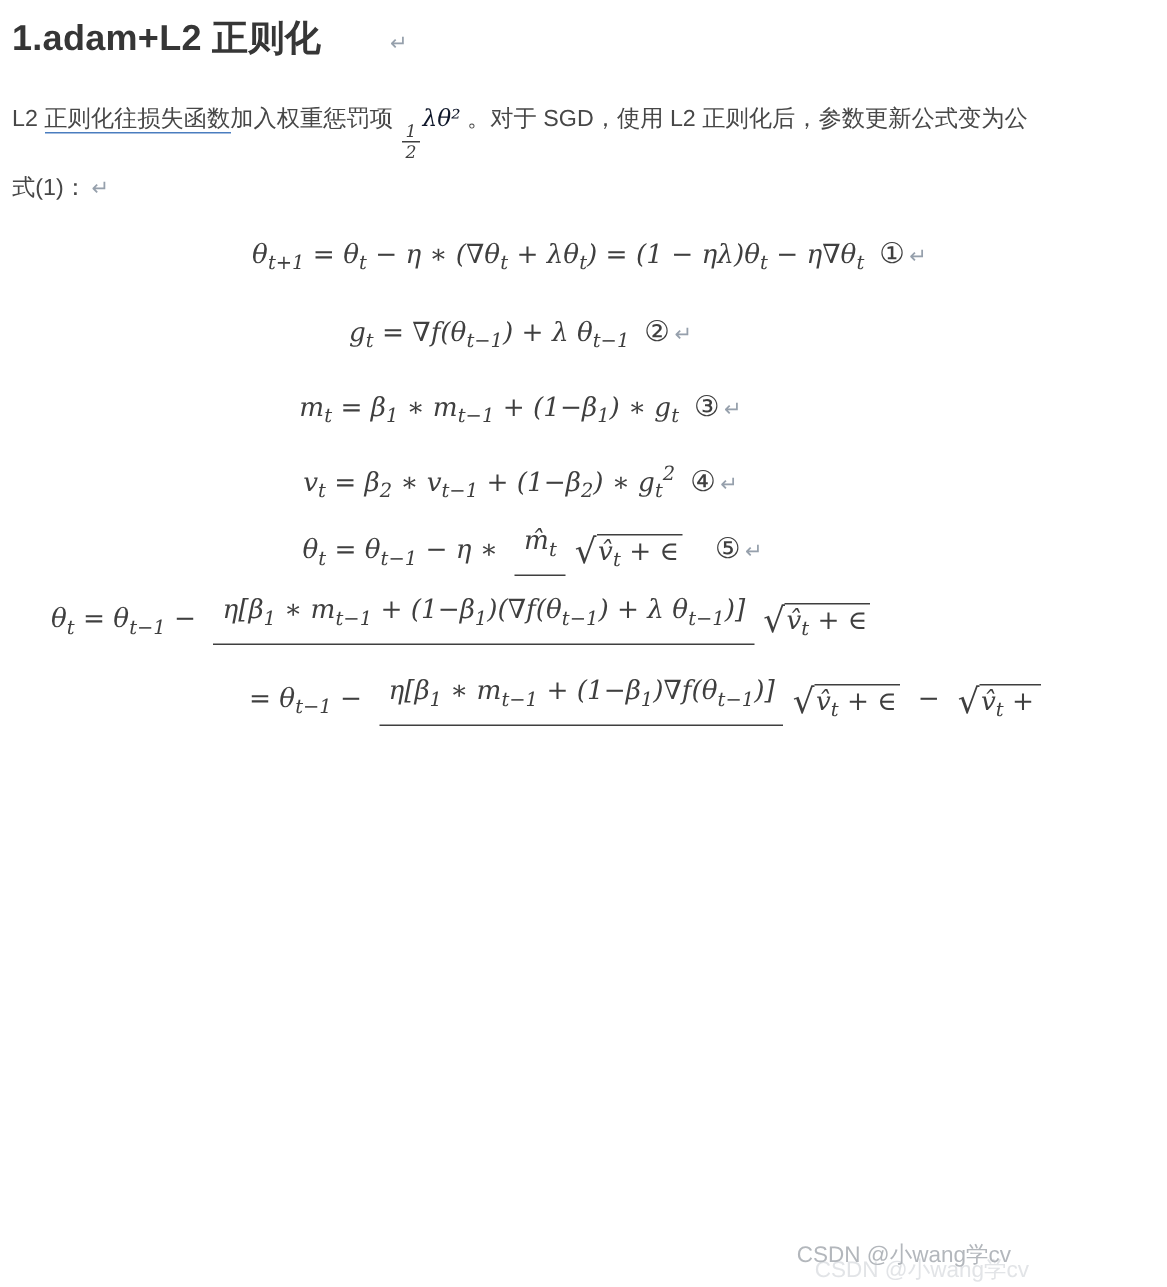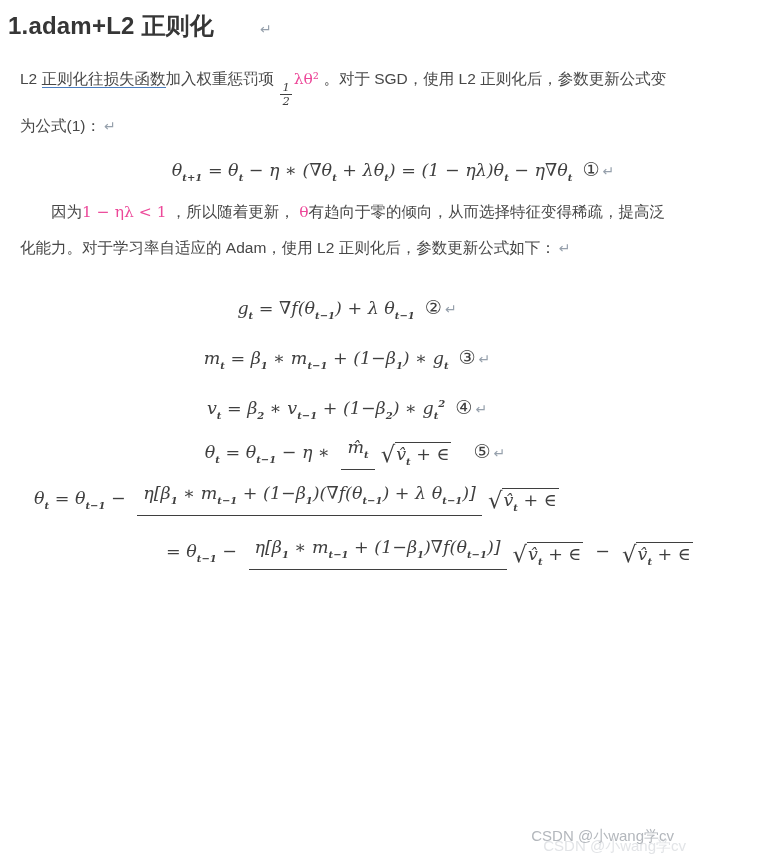--- a/index.html
+++ b/index.html
@@ -18,21 +18,21 @@
     font-weight:bold;
     color:#363636;
     margin:4px 0 16px 0;
     line-height:32px;
     letter-spacing:0.2px;
   }
   h1.title .pilcrow{margin-left:46px;}
   p.para{
     font-size:15.5px;
     line-height:36px;
-    margin:12px;
+    margin:0;
     color:#474747;
   }
   .p1{margin-bottom:2px;}
   .p2{text-indent:2em;margin-bottom:0;}
   .p3{margin-top:18px;}
   .p4{text-indent:3.6em;margin-top:10px;}
   .pilcrow{
     font-family:"DejaVu Sans", sans-serif;
     font-style:normal;
     font-weight:normal;
@@ -41,34 +41,34 @@
     margin-left:3px;
   }
   .link{
     color:#474747;
     text-decoration:none;
     border-bottom:1.5px solid #4a7dbf;
     cursor:pointer;
   }
   .math, .imath{
     font-family:"DejaVu Serif", serif;
-    color:#ec4899;
+    font-style:italic;
+    color:#0f172a;
   }
   .formula{
     font-family:"DejaVu Serif", serif;
     font-style:italic;
     color:#3f3f3f;
     font-size:17.5px;
     text-align:center;
     white-space:nowrap;
   }
   .formula sub, .formula sup, .imath sub, .imath sup{
-    font-size:10px;
+    font-size:13px;
     line-height:0;
-    font-weight:bold;
   }
   .f1{margin:14px 0 14px 0;padding-left:92px;}
   .f2{margin:30px 0 0 0;}
   .f3{margin:28px 0 0 0;}
   .f4{margin:28px 0 0 0;}
   .f5{margin:18px 0 0 0;padding-left:16px;}
   .f6{margin:12px 0 0 0;text-align:left;padding-left:26px;}
   .f7{margin:20px 0 0 0;text-align:left;padding-left:158px;}
   .eqnum{
     font-style:normal;
@@ -150,21 +150,20 @@
 
   <h1 class="title"><span>1.adam+L2 正则化</span><span class="pilcrow">↵</span></h1>
 
   <p class="para p1"><span>L2 </span><a class="link">正则化往损失函数</a><span>加入权重惩罚项 </span><span class="sfrac">
         <span class="num">1</span>
         <span class="den">2</span>
       </span><span class="imath">λθ²</span><span> 。对于 SGD，使用 L2 正则化后，参数更新公式变为公式(1)：</span><span class="pilcrow">↵</span></p>
 
   <div class="formula f1"><span><span>θ</span><sub>t+1</sub><span> = θ</span><sub>t</sub><span> − η ∗ (∇θ</span><sub>t</sub><span> + λθ</span><sub>t</sub><span>) = (1 − ηλ)θ</span><sub>t</sub><span> − η∇θ</span><sub>t</sub></span><span class="eqnum">①</span><span class="pilcrow">↵</span></div>
 
-  <p class="para p2"><span>因为</span><span class="imath">1 − ηλ &lt; 1</span><span> ，所以随着更新， </span><span class="imath">θ</span><span>有趋向于零的倾向，从而选择特征变得稀疏，提高泛化能力。对于学习率自适应的 Adam，使用 L2 正则化后，参数更新公式如下：</span><span class="pilcrow">↵</span></p>
 
   <div class="formula f2"><span><span>g</span><sub>t</sub><span> = ∇f(θ</span><sub>t−1</sub><span>) + λ θ</span><sub>t−1</sub></span><span class="eqnum">②</span><span class="pilcrow">↵</span></div>
 
   <div class="formula f3"><span><span>m</span><sub>t</sub><span> = β</span><sub>1</sub><span> ∗ m</span><sub>t−1</sub><span> + (1−β</span><sub>1</sub><span>) ∗ g</span><sub>t</sub></span><span class="eqnum">③</span><span class="pilcrow">↵</span></div>
 
   <div class="formula f4"><span><span>v</span><sub>t</sub><span> = β</span><sub>2</sub><span> ∗ v</span><sub>t−1</sub><span> + (1−β</span><sub>2</sub><span>) ∗ g</span><sub>t</sub><sup>2</sup></span><span class="eqnum">④</span><span class="pilcrow">↵</span></div>
 
   <div class="formula f5"><span><span>θ</span><sub>t</sub><span> =  θ</span><sub>t−1</sub><span> − η ∗ </span></span><span class="frac">
         <span class="num"><span>m̂</span><sub>t</sub></span>
         <span class="den"><span class="radsign">√</span><span class="radicand"><span>v̂</span><sub>t</sub><span> + ∈</span></span></span>

